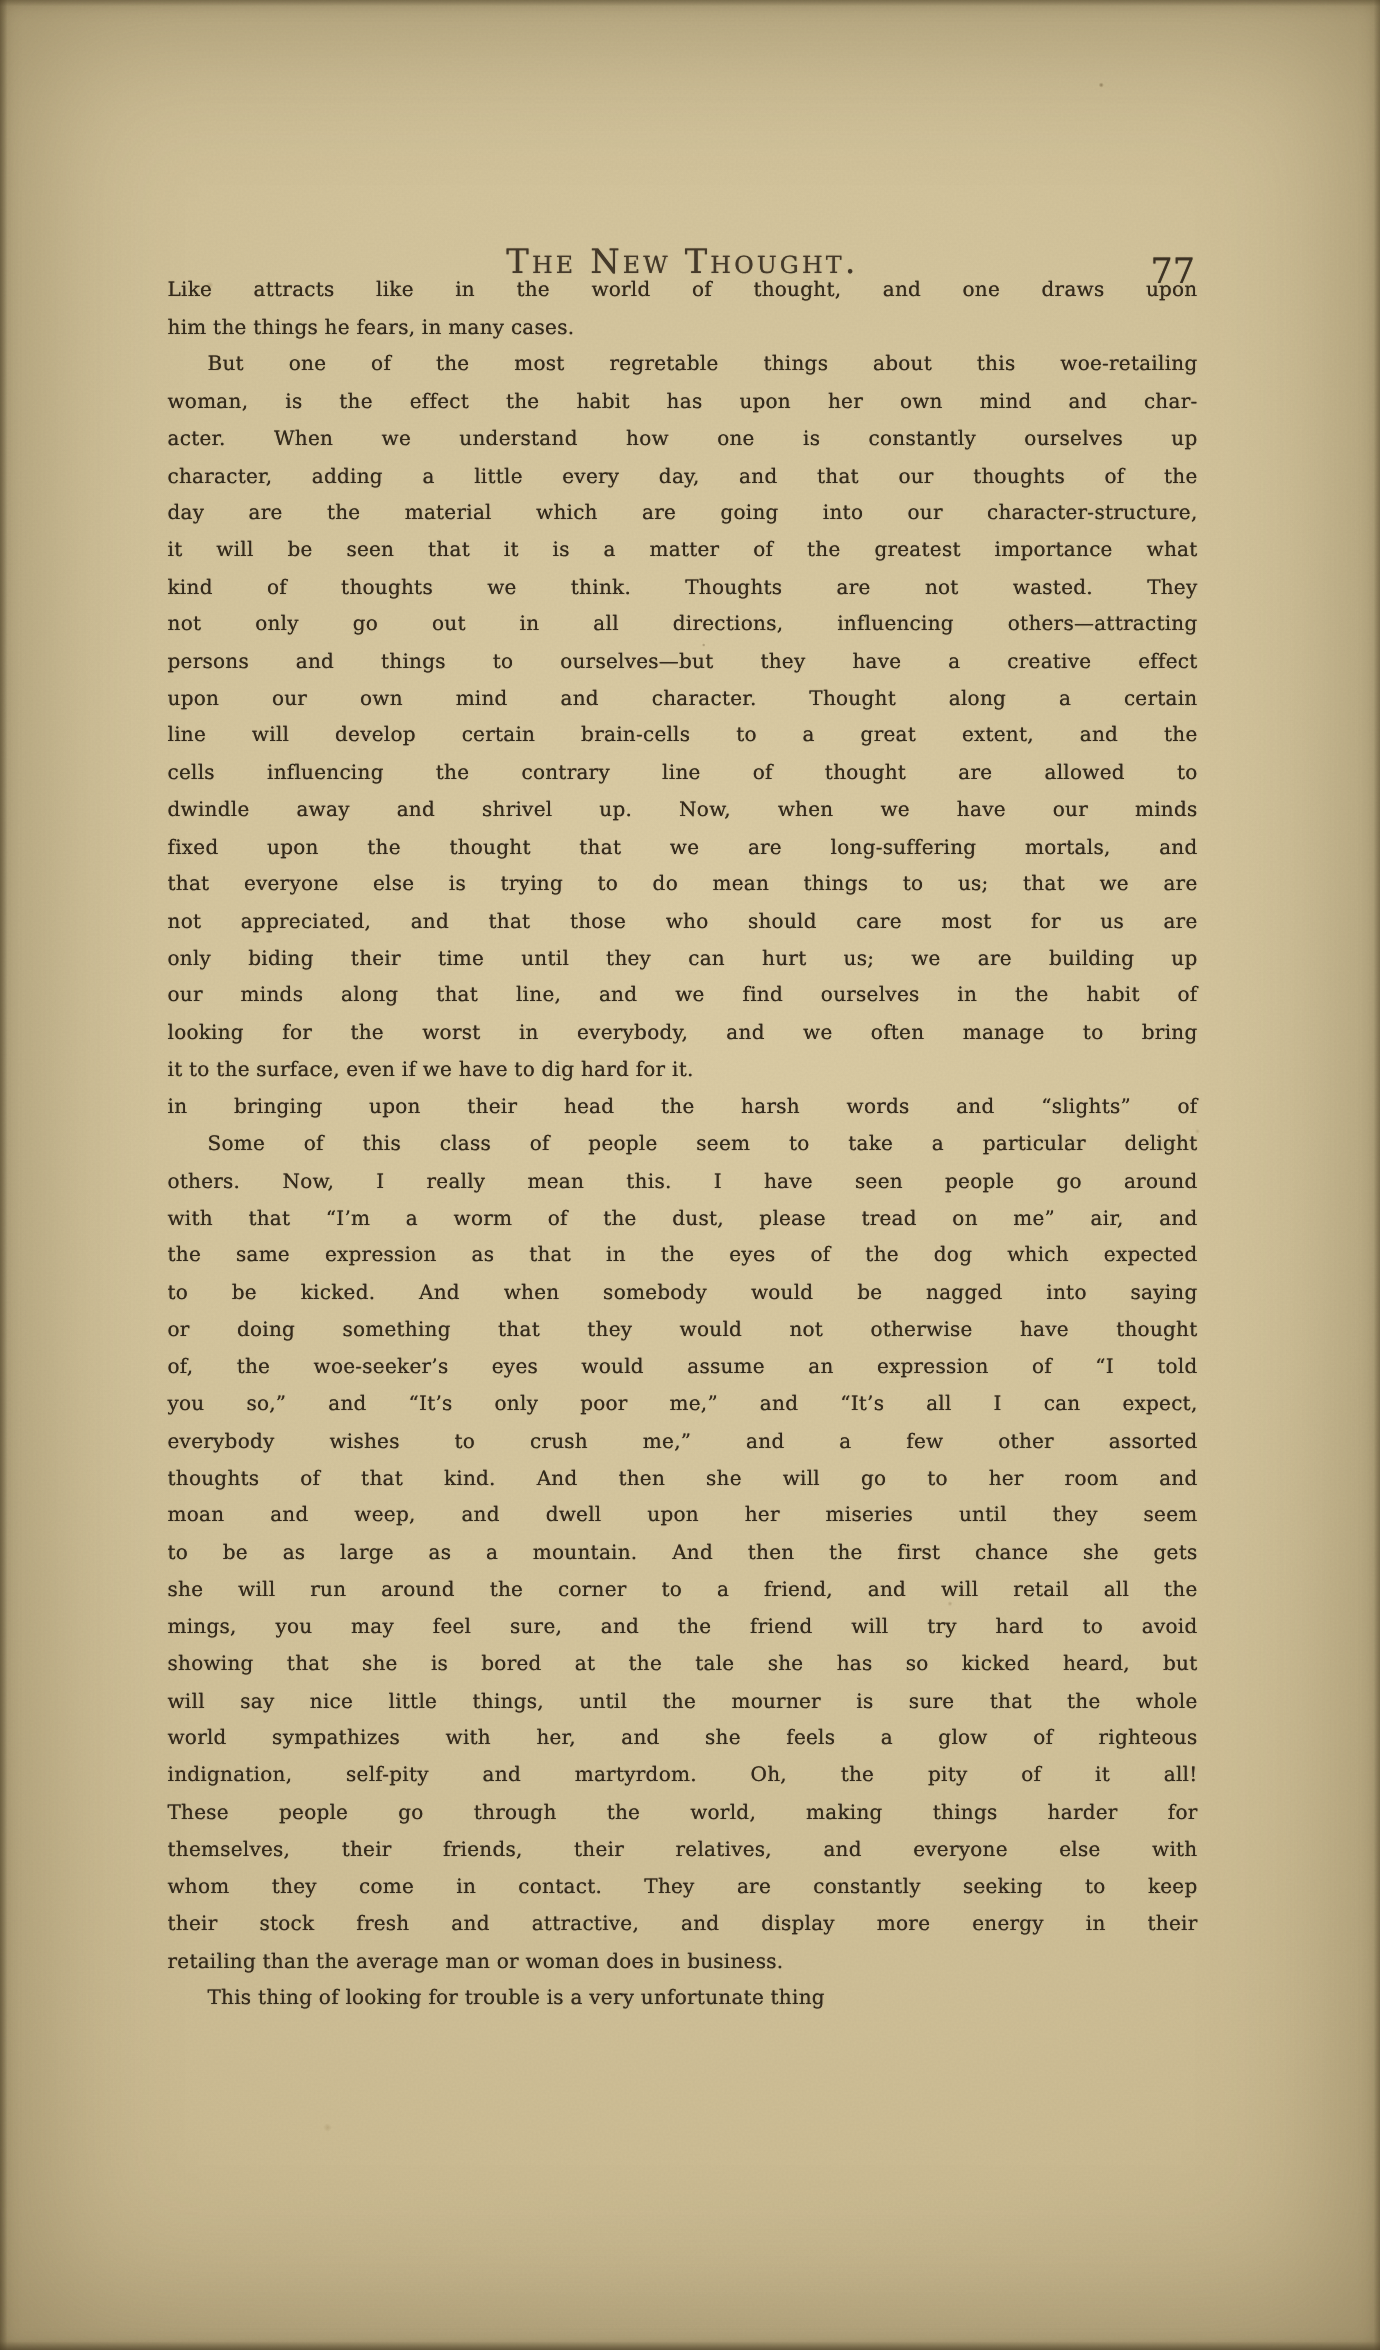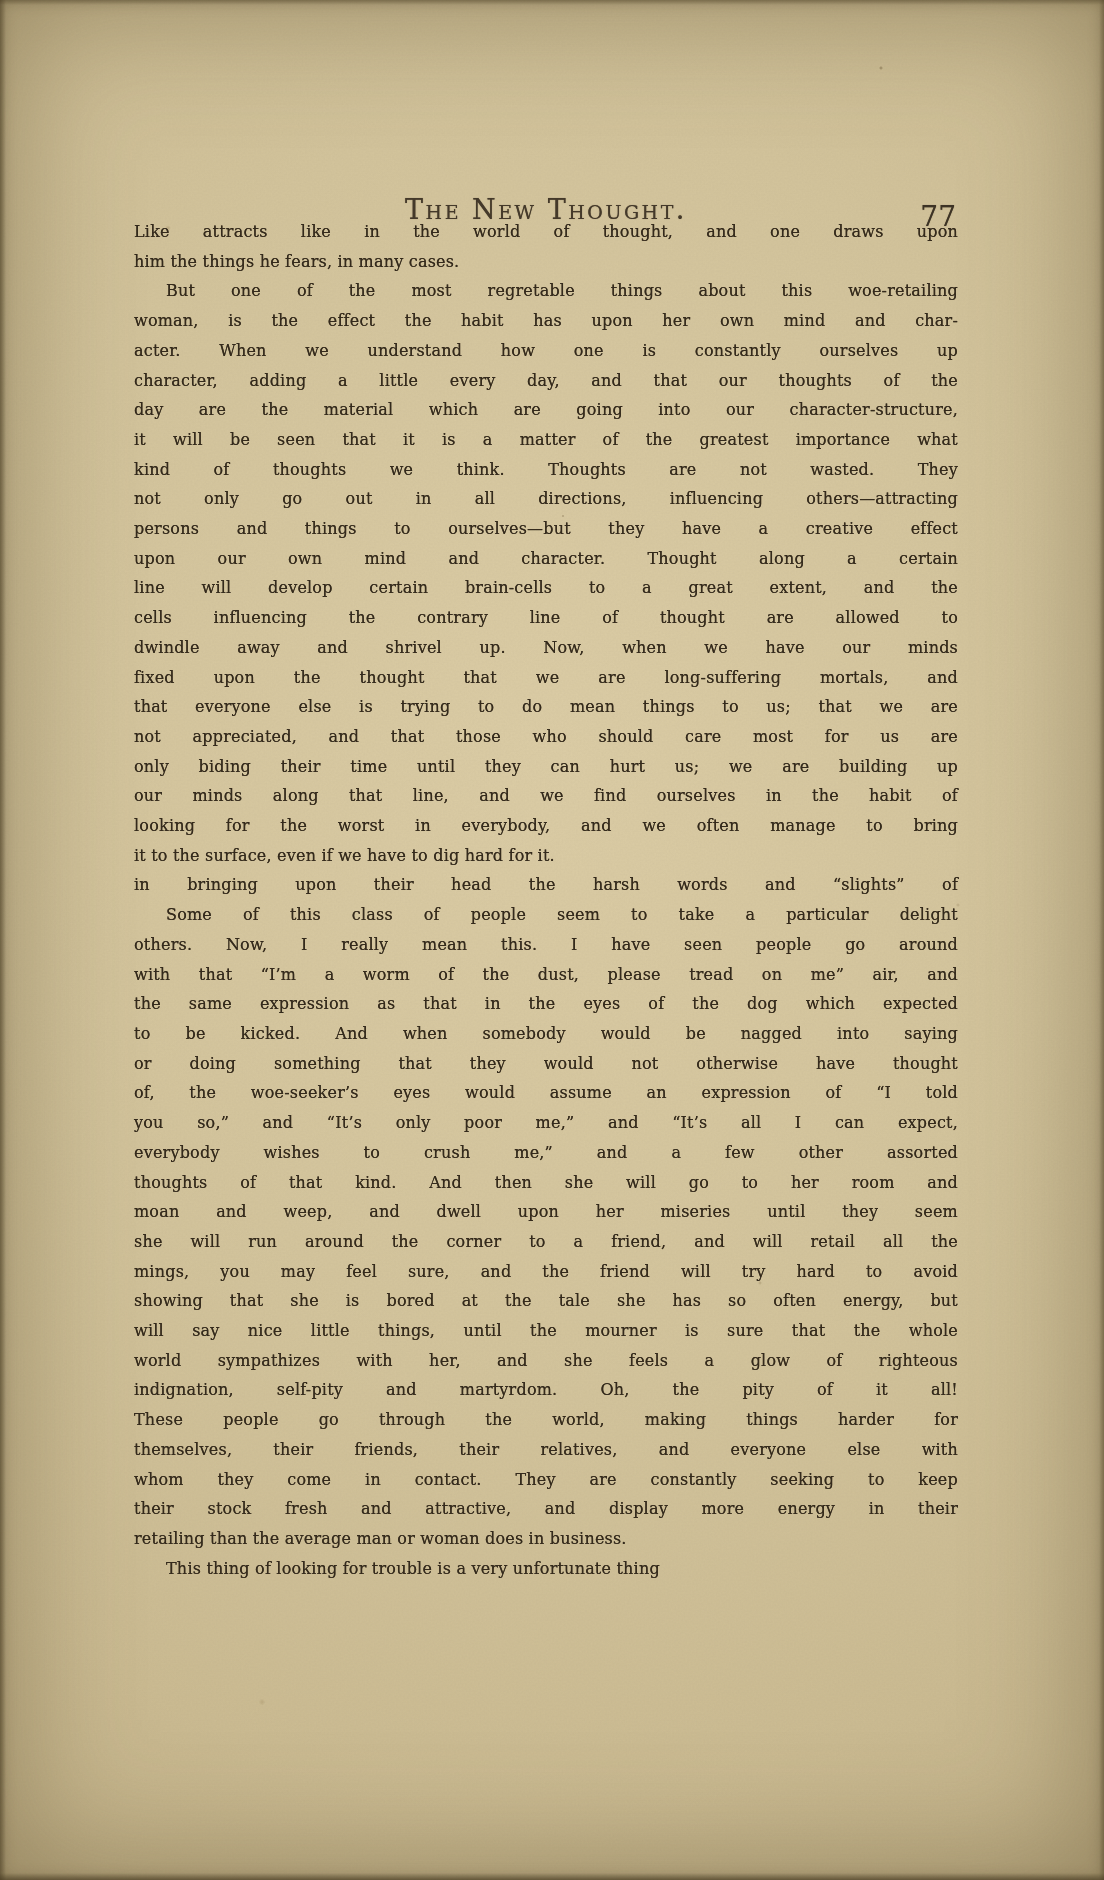--- a/index.html
+++ b/index.html
@@ -143,23 +143,24 @@
         <div class="line">others.  Now, I really mean this.  I have seen people go around</div>
         <div class="line">with that “I’m a worm of the dust, please tread on me” air, and</div>
         <div class="line">the same expression as that in the eyes of the dog which expected</div>
         <div class="line">to be kicked.  And when somebody would be nagged into saying</div>
         <div class="line">or doing something that they would not otherwise have thought</div>
         <div class="line">of, the woe-seeker’s eyes would assume an expression of “I told</div>
         <div class="line">you so,” and “It’s only poor me,” and “It’s all I can expect,</div>
         <div class="line">everybody wishes to crush me,” and a few other assorted</div>
         <div class="line">thoughts of that kind.  And then she will go to her room and</div>
         <div class="line">moan and weep, and dwell upon her miseries until they seem</div>
+        <div class="line">to be as large as a mountain.  And then the first chance she gets</div>
         <div class="line">she will run around the corner to a friend, and will retail all the</div>
         <div class="line">mings, you may feel sure, and the friend will try hard to avoid</div>
-        <div class="line">showing that she is bored at the tale she has so often energy, but</div>
+        <div class="line">showing that she is bored at the tale she has so kicked heard, but</div>
         <div class="line">will say nice little things, until the mourner is sure that the whole</div>
         <div class="line">world sympathizes with her, and she feels a glow of righteous</div>
         <div class="line">indignation, self-pity and martyrdom.  Oh, the pity of it all!</div>
         <div class="line">These people go through the world, making things harder for</div>
         <div class="line">themselves, their friends, their relatives, and everyone else with</div>
         <div class="line">whom they come in contact.  They are constantly seeking to keep</div>
         <div class="line">their stock fresh and attractive, and display more energy in their</div>
         <div class="line last">retailing than the average man or woman does in business.</div>
       </div>
       <div class="paragraph">

